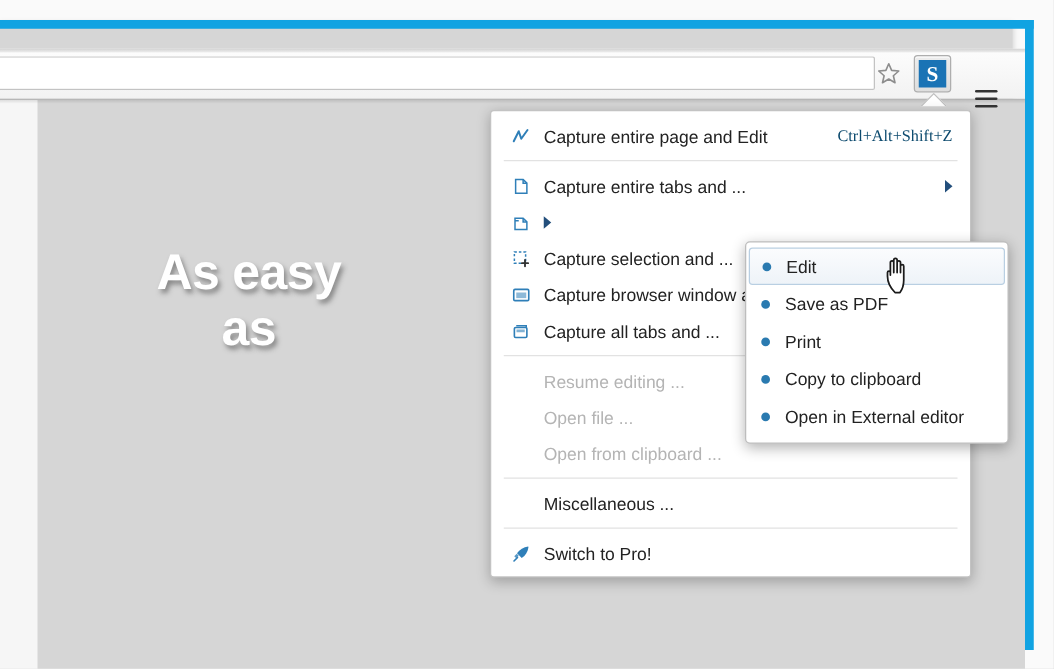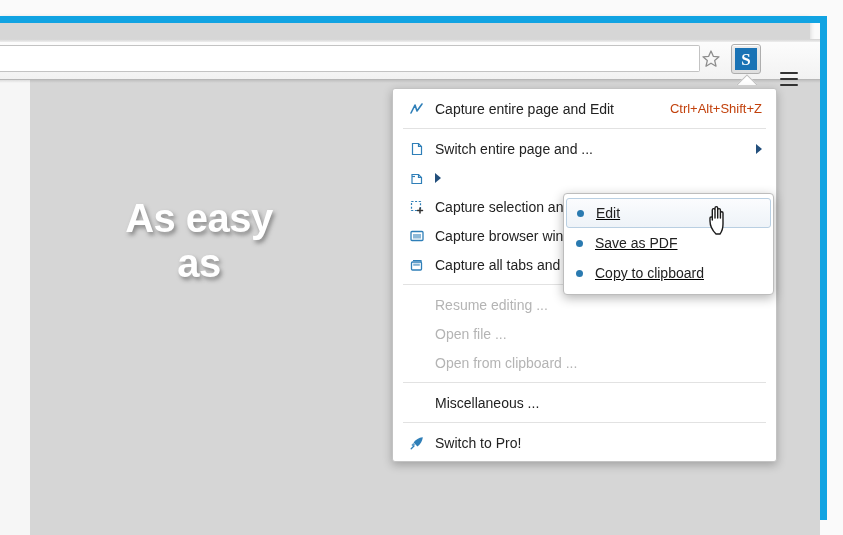--- a/index.html
+++ b/index.html
@@ -98,37 +98,36 @@
     box-shadow:0 3px 10px rgba(0,0,0,.25);
     padding:5px 0 4px 0;
   }
   .mi{
     position:relative;display:flex;align-items:center;
     height:29px;padding:0 14px 0 16px;font-size:14px;color:#222;
     white-space:nowrap;
   }
   .mi .ic{width:26px;flex:0 0 26px;display:flex;align-items:center;}
   .mi .lbl{flex:1;}
-  .mi .shortcut{color:#c2410c;font-size:13px;padding-left:12px;}
+  .mi .shortcut{color:#0c4a6e;font-size:13px;padding-left:12px;font-family:Liberation Serif, serif;}
   .mi.disabled .lbl{color:#b4b4b4;}
   .mi.disabled{padding-left:42px;}
   .mi.plain{padding-left:42px;}
   .arrow-r{
     width:0;height:0;border-left:6px solid #234f7c;
     border-top:5px solid transparent;border-bottom:5px solid transparent;
   }
   .sep{height:1px;background:#e2e2e2;margin:5px 10px;}
 
   
   .submenu{
-    position:absolute;left:563px;top:177px;width:209px;
+    position:absolute;left:596px;top:177px;width:209px;
     background:#fff;border:1px solid #bdbdbd;border-radius:4px;
     box-shadow:0 3px 11px rgba(0,0,0,.3);
     padding:4px 0 6px 0;
-    text-decoration:underline;
   }
   .smi{
     display:flex;align-items:center;height:30px;
     padding:0 10px 0 12px;font-size:14px;color:#222;white-space:nowrap;
     box-sizing:border-box;
   }
   .smi .dot{
     width:7px;height:7px;border-radius:50%;background:#2a7ab0;
     margin-right:12px;flex:0 0 7px;
   }
@@ -192,21 +191,21 @@
           <span class="shortcut">Ctrl+Alt+Shift+Z</span>
         </div>
         <div class="sep"></div>
         <div class="mi">
           <span class="ic">
             <svg width="16" height="16" viewBox="0 0 16 16">
               <path d="M3.5 2.5 h6 l3 3 v8 h-9 z" fill="none" stroke="#2f7fb8" stroke-width="1.2"></path>
                 <path d="M9.5 2.5 v3 h3" fill="none" stroke="#2f7fb8" stroke-width="1.2"></path>
             </svg>
           </span>
-          <span class="lbl">Switch entire page and ...</span>
+          <span class="lbl">Capture entire tabs and ...</span>
           <span class="arrow-r"></span>
         </div>
         <div class="mi">
           <span class="ic">
             <svg width="16" height="16" viewBox="0 0 16 16">
               <path d="M3 4.5 h6.5 l3 3 v6 h-9.5 z" fill="none" stroke="#2f7fb8" stroke-width="1.2"></path>
                 <path d="M9.5 4.5 v3 h3" fill="none" stroke="#2f7fb8" stroke-width="1.2"></path>
                 <path d="M3 6.5 h3" stroke="#2f7fb8" stroke-width="1.2"></path>
             </svg>
           </span>
@@ -274,21 +273,29 @@
         <div class="smi active">
           <span class="dot" style="background: rgb(42, 122, 176);"></span>
           <span>Edit</span>
         </div>
         <div class="smi">
           <span class="dot" style="background: rgb(42, 122, 176);"></span>
           <span>Save as PDF</span>
         </div>
         <div class="smi">
           <span class="dot" style="background: rgb(42, 122, 176);"></span>
+          <span>Print</span>
+        </div>
+        <div class="smi">
+          <span class="dot" style="background: rgb(42, 122, 176);"></span>
           <span>Copy to clipboard</span>
+        </div>
+        <div class="smi">
+          <span class="dot" style="background: rgb(42, 122, 176);"></span>
+          <span>Open in External editor</span>
         </div>
       </div>
 
     <div class="cursor">
       <svg width="28" height="34" viewBox="0 0 28 34">
         <path d="M10,32 C6,28 4,23 4,19 L4,16 C4,14.5 6.3,14.5 6.3,16 L6.3,18
                  L6.3,8 C6.3,6.2 9,6.2 9,8 L9,16 L9,6 C9,4.2 11.7,4.2 11.7,6 L11.7,16
                  L11.7,8 C11.7,6.2 14.4,6.2 14.4,8 L14.4,16 L14.4,11
                  C14.4,9.3 17,9.3 17,11 L17,22 C17,27 15.5,30 14,32 Z" fill="#ffffff" stroke="#1b1b1b" stroke-width="1.4" stroke-linejoin="round"></path>
       </svg>

